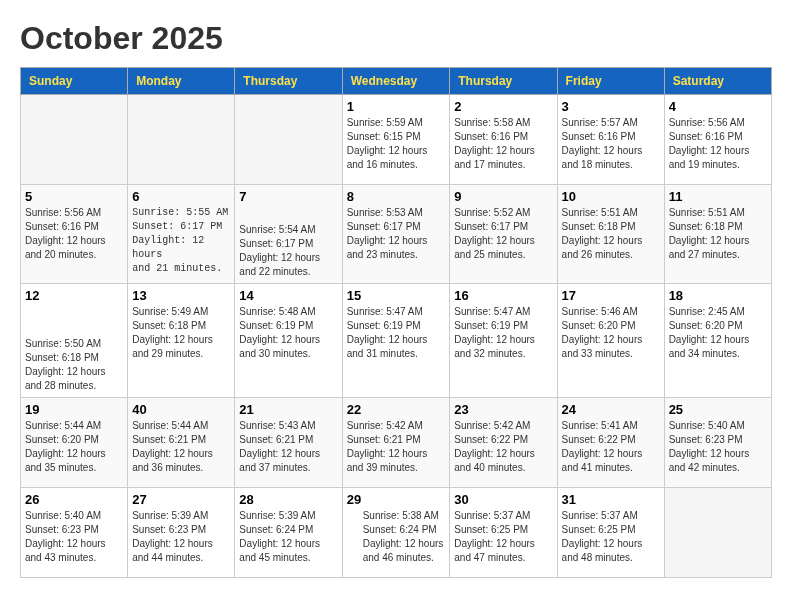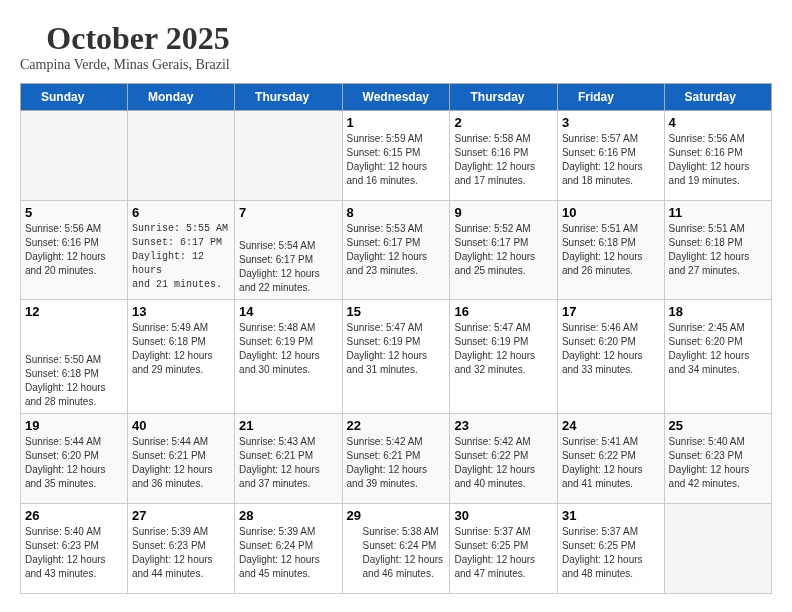--- a/index.html
+++ b/index.html
@@ -28,41 +28,40 @@
       font-weight: bold;
       line-height: 1.1;
     }
     .logo-general { color: #333; }
     .logo-blue { color: #1565c0; }
     .logo-icon {
       width: 28px;
       height: 28px;
     }
     .title-area {
-      text-align: right;
-      font-family: Liberation Serif, serif;
+      text-align: center;
     }
     .month-title {
       font-size: 32px;
       font-weight: bold;
       color: #333;
     }
     .location {
       font-size: 14px;
       color: #444;
     }
     .calendar {
       width: 100%;
       border-collapse: collapse;
       font-size: 10.5px;
     }
     .calendar th {
       background: #1565c0;
-      color: #ffffff;
-      padding: 6px 20px;
+      color: #fde047;
+      padding: 6px 8px;
       text-align: left;
       font-size: 12px;
       border: 1px solid #aaa;
     }
     .calendar td {
       border: 1px solid #ccc;
       vertical-align: top;
       padding: 4px;
       height: 90px;
       width: 108px;
@@ -83,21 +82,20 @@
     }
     tr:nth-child(even) td { background: #f9f9f9; }
     tr:nth-child(even) td.empty { background: #f0f0f0; }
   </style>
 </head>
 <body>
 
 <div class="header-area">
   <div class="title-area">
     <div class="month-title">October 2025</div>
-    <div class="location">Campina Verde, Minas Gerais, Brazil</div>
   </div>
 </div>
 
 <table class="calendar">
   <thead>
     <tr>
     <th>Sunday</th>
         <th>Monday</th>
         <th>Thursday</th>
         <th>Wednesday</th>

